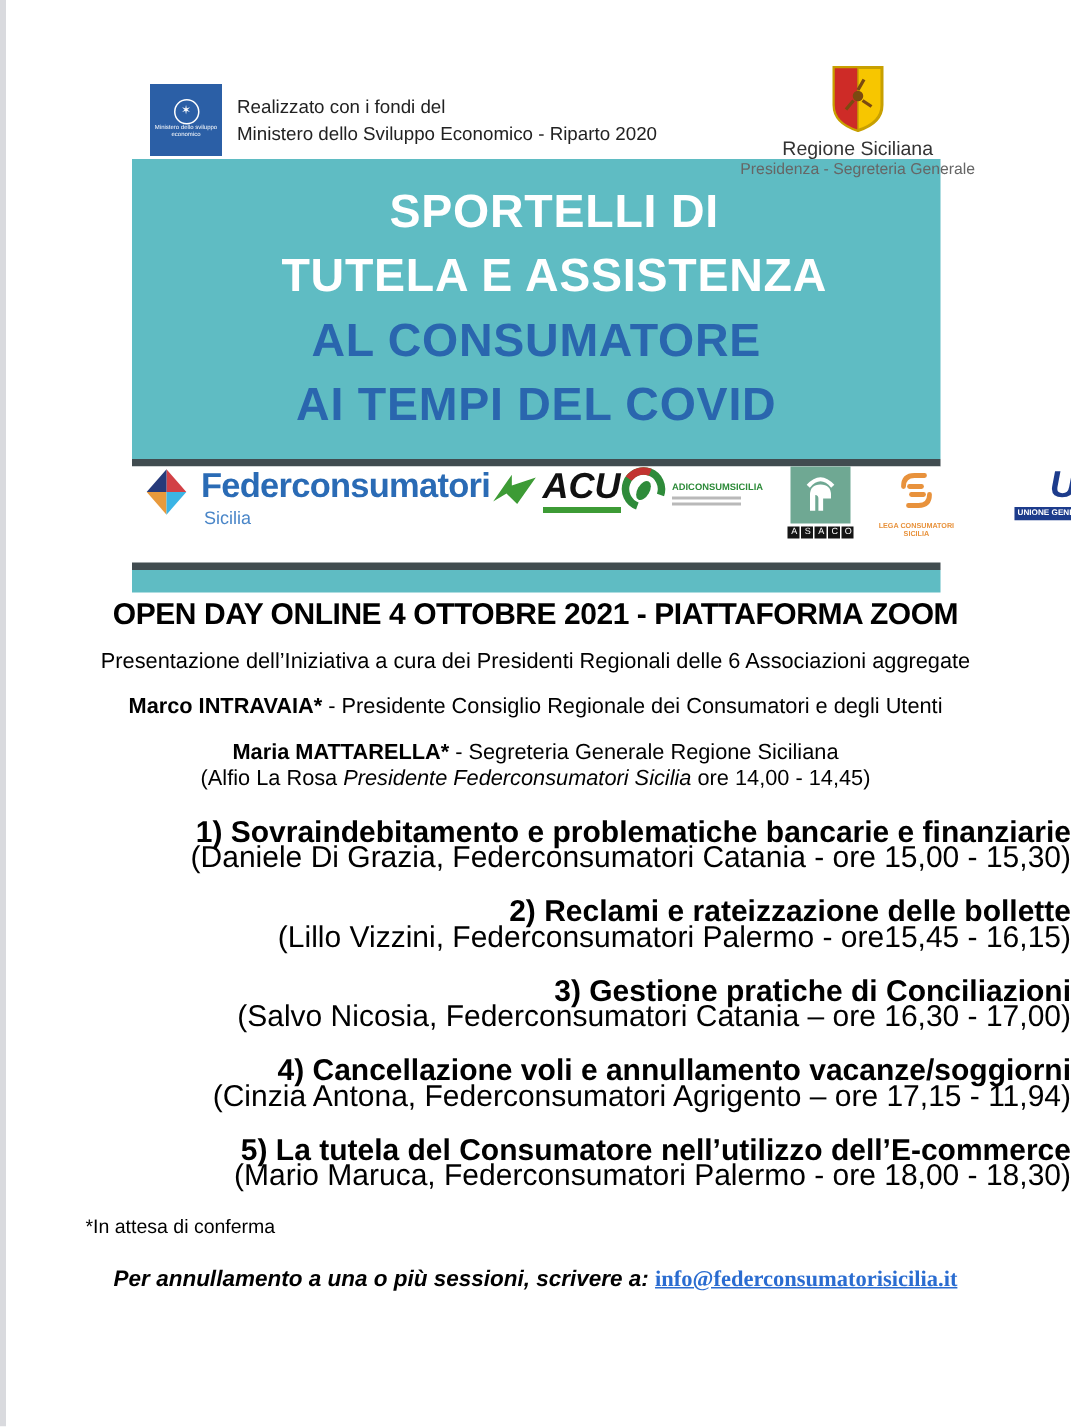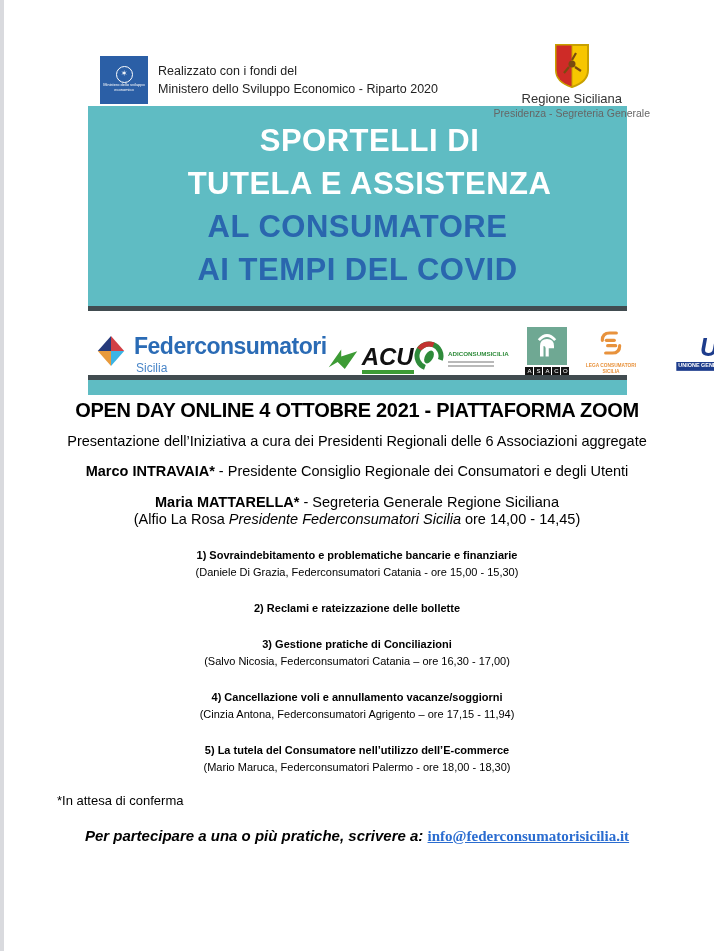--- a/index.html
+++ b/index.html
@@ -31,21 +31,21 @@
   .banner { margin:0 0 0 88px; width:539px; height:200px; background:#5fbcc3;
     text-align:center; padding-top:13px; box-sizing:border-box; }
   .banner div { font-size:31px; font-weight:bold; line-height:43px; letter-spacing:0.5px; }
   .banner .t { color:#ffffff;padding-left:24px; }
   .banner .s { color:#2a66ae; }
 
   .rule { margin-left:88px; width:539px; height:5px; background:#414c50; }
   .teal-strip { margin-left:88px; width:539px; height:15px; background:#5fbcc3; }
 
   
-  .logo-band { margin-left:88px; width:539px; height:64px; display:flex; align-items:flex-end;
+  .logo-band { margin-left:88px; width:539px; height:64px; display:flex; align-items:flex-start;
     justify-content:space-between; padding:0 6px; box-sizing:border-box; background:#fff; }
   .fed { display:flex; align-items:flex-start; gap:6px; }
   .fed-name { font-size:23px; font-weight:bold; color:#2a6bb5; letter-spacing:-0.5px; line-height:1.05; }
   .fed-region { font-size:12px; color:#4a86c8; margin:3px 0 0 2px; }
   .acu { display:flex; align-items:center; gap:3px; }
   .acu-name { font-size:24px; font-weight:800; font-style:italic; color:#111; line-height:1; }
   .acu-band { height:4px; background:#3d9b35; width:100%; margin-top:1px; }
   .adi { display:flex; align-items:center; gap:4px; }
   .adi-textcol { display:flex; flex-direction:column; }
   .adi-name { font-size:8px; font-weight:bold; color:#2e8b3a; transform:scale(0.78); transform-origin:left center; white-space:nowrap; }
@@ -61,21 +61,21 @@
   .ugc-word { position:relative; font-size:25px; font-weight:800; font-style:italic;
     color:#1d3c8c; line-height:1; letter-spacing:-1px; }
   .ugc-bar { background:#1d3c8c; color:#fff; font-size:8px; font-weight:bold; padding:1px 3px;
     margin-top:2px; transform:scale(0.68); transform-origin:center top; white-space:nowrap; height:11px; }
 
   
   .content { text-align:center; }
   .open-day { font-size:20px; font-weight:bold; margin:4px 0 0; letter-spacing:-0.3px; }
   .intro { font-size:14.5px; margin:11px 0 0; }
   .speaker { font-size:14.5px; margin:14px 0 0; line-height:17px; }
-  .session { font-size:11px; margin:19px 0 0; line-height:17px; }
+  .session { font-size:20px; margin:19px 0 0; line-height:17px;text-align:right; }
   .session-title { font-weight:bold; }
   .note { text-align:left; padding-left:57px; font-size:13px; margin:17px 0 0; }
   .footer-line { font-size:15px; font-weight:bold; font-style:italic; margin:19px 0 0; }
   .email { color:#2a6cd0; text-decoration:underline; font-style:normal; cursor:pointer;font-family:Liberation Serif, serif; }
 </style>
 </head>
 <body>
 
 <div class="left-edge"></div>
 
@@ -218,35 +218,36 @@
     <span>(Alfio La Rosa </span><em>Presidente Federconsumatori Sicilia</em><span> ore 14,00 - 14,45)</span>
   </p>
 
   <p class="session">
     <span class="session-title">1) Sovraindebitamento e problematiche bancarie e finanziarie</span><br>
     <span>(Daniele Di Grazia, Federconsumatori Catania - ore 15,00 - 15,30)</span>
   </p>
 
   <p class="session">
     <span class="session-title">2) Reclami e rateizzazione delle bollette</span><br>
+    <span>(Lillo Vizzini, Federconsumatori Palermo - ore15,45 - 16,15)</span>
   </p>
 
   <p class="session">
     <span class="session-title">3) Gestione pratiche di Conciliazioni</span><br>
     <span>(Salvo Nicosia, Federconsumatori Catania – ore 16,30 - 17,00)</span>
   </p>
 
   <p class="session">
     <span class="session-title">4) Cancellazione voli e annullamento vacanze/soggiorni</span><br>
     <span>(Cinzia Antona, Federconsumatori Agrigento – ore 17,15 - 11,94)</span>
   </p>
 
   <p class="session">
     <span class="session-title">5) La tutela del Consumatore nell’utilizzo dell’E-commerce</span><br>
     <span>(Mario Maruca, Federconsumatori Palermo - ore 18,00 - 18,30)</span>
   </p>
 
   <p class="note">*In attesa di conferma</p>
 
   <p class="footer-line">
-    <span>Per partecipare a una o più pratiche, scrivere a: </span><a class="email">info@federconsumatorisicilia.it</a>
+    <span>Per annullamento a una o più sessioni, scrivere a: </span><a class="email">info@federconsumatorisicilia.it</a>
   </p>
 </main>
 
 </body></html>

